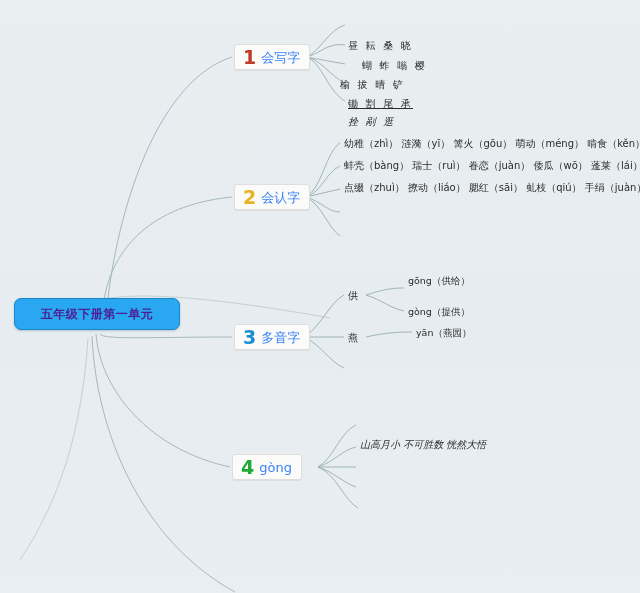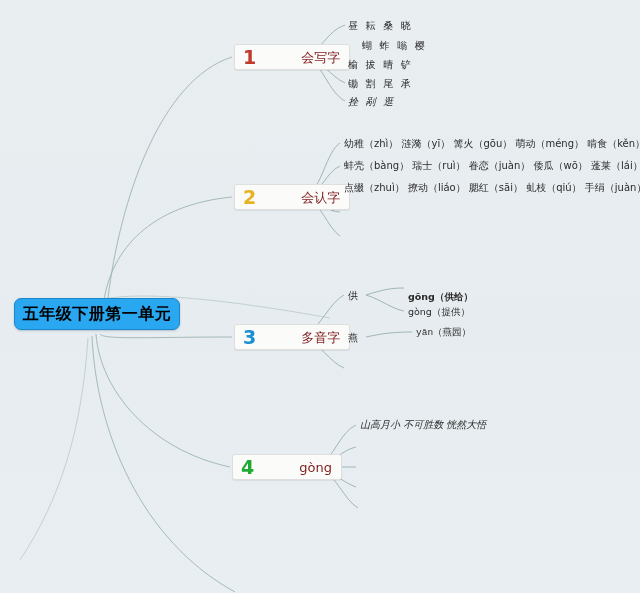--- a/index.html
+++ b/index.html
@@ -20,56 +20,56 @@
   
   .root{
     left:14px;top:298px;width:166px;height:32px;
     background:#29a7f0;
     border:1px solid #1c86c9;
     border-radius:7px;
     display:flex;align-items:center;justify-content:center;
     box-shadow:0 1px 2px rgba(40,80,110,.25);
   }
   .root span{
-    font-size:16px;font-weight:bold;color:#000000;
+    font-size:12px;font-weight:bold;color:#4c1d95;
     letter-spacing:.5px;line-height:1;
     font-family:"DejaVu Sans","Liberation Sans",sans-serif;
   }
 
   
   .branch{
     background:#fbfbfa;
     border:1px solid #dedede;
     border-radius:3px;
     display:flex;align-items:center;
     padding:0 9px 0 8px;
     height:26px;
     box-shadow:0 1px 1px rgba(0,0,0,.07);
   }
   .branch .num{
     font-size:19px;font-weight:bold;line-height:1;
     margin-right:5px;
     font-family:"DejaVu Sans","Liberation Sans",sans-serif;
   }
   .branch .blabel{
-    font-size:13px;color:#7f1d1d;line-height:1;
+    font-size:13px;color:#3b82f6;line-height:1;
     font-family:"DejaVu Sans","Liberation Sans",sans-serif;
-    margin-left:40px;
   }
   #branch-1{left:234px;top:44px;}
   #branch-2{left:234px;top:184px;}
   #branch-3{left:234px;top:324px;}
   #branch-4{left:232px;top:454px;}
 
   
   .leaf{
     position:absolute;
     font-size:10px;color:#2b2b2b;
     line-height:1;white-space:nowrap;
     font-family:"DejaVu Sans","Liberation Sans",sans-serif;
+    margin-top:20px;
   }
   .leaf.sp{letter-spacing:2.2px;}
   .pinyin-row{
     position:absolute;font-size:10px;color:#2b2b2b;
     line-height:1;white-space:nowrap;
   }
   .mz-head{
     position:absolute;font-size:10px;color:#2b2b2b;line-height:1;
   }
   .mz-sub{
@@ -138,44 +138,44 @@
     <span>五年级下册第一单元</span>
   </div>
 
   <div class="node branch" id="branch-1">
     <span class="num" style="color: rgb(192, 57, 43);">1</span>
     <span class="blabel">会写字</span>
   </div>
 
   <div class="leaf sp" style="left:348px;top:21px;">昼 耘 桑 晓</div>
   <div class="leaf sp" style="left:362px;top:41px;">蝴 蚱 嗡 樱</div>
-  <div class="leaf sp" style="left:348px;top:60px;">榆 拔 晴 铲</div>
-  <div class="leaf sp" style="left:348px;top:79px;">锄 割 尾 承</div>
+  <div class="leaf sp" style="left:340px;top:60px;">榆 拔 晴 铲</div>
+  <div class="leaf sp" style="left:348px;top:79px;text-decoration:underline;">锄 割 尾 承</div>
   <div class="leaf sp" style="left:348px;top:97px;font-style:italic;">拴 剐 逛</div>
 
   <div class="node branch" id="branch-2">
     <span class="num" style="color: rgb(230, 180, 34);">2</span>
     <span class="blabel">会认字</span>
   </div>
 
   <div class="pinyin-row" style="left:344px;top:139px;">幼稚（zhì） 涟漪（yī） 篝火（gōu） 萌动（méng） 啃食（kěn）</div>
   <div class="pinyin-row" style="left:344px;top:161px;">蚌壳（bàng） 瑞士（ruì） 眷恋（juàn） 倭瓜（wō） 蓬莱（lái）</div>
   <div class="pinyin-row" style="left:344px;top:183px;">点缀（zhuì） 撩动（liáo） 腮红（sāi） 虬枝（qiú） 手绢（juàn）</div>
 
   <div class="node branch" id="branch-3">
     <span class="num" style="color: rgb(26, 143, 209);">3</span>
     <span class="blabel">多音字</span>
   </div>
 
   <div class="mz-head" style="left:348px;top:291px;">供</div>
-  <div class="mz-sub" style="left:408px;top:292px;font-weight:bold;">gōng（供给）</div>
+  <div class="mz-sub" style="left:408px;top:276px;">gōng（供给）</div>
   <div class="mz-sub" style="left:408px;top:307px;text-align:center;">gòng（提供）</div>
 
   <div class="mz-head" style="left:348px;top:333px;">燕</div>
-  <div class="mz-sub" style="left:416px;top:328px;font-family:Liberation Mono, monospace;">yān（燕园）</div>
+  <div class="mz-sub" style="left:416px;top:328px;">yān（燕园）</div>
 
   <div class="node branch" id="branch-4">
     <span class="num" style="color: rgb(31, 170, 52);">4</span>
     <span class="blabel">gòng</span>
   </div>
 
   <div class="leaf" style="left:360px;top:420px;font-style:italic;">山高月小 不可胜数 恍然大悟</div>
 
 </div>
 

